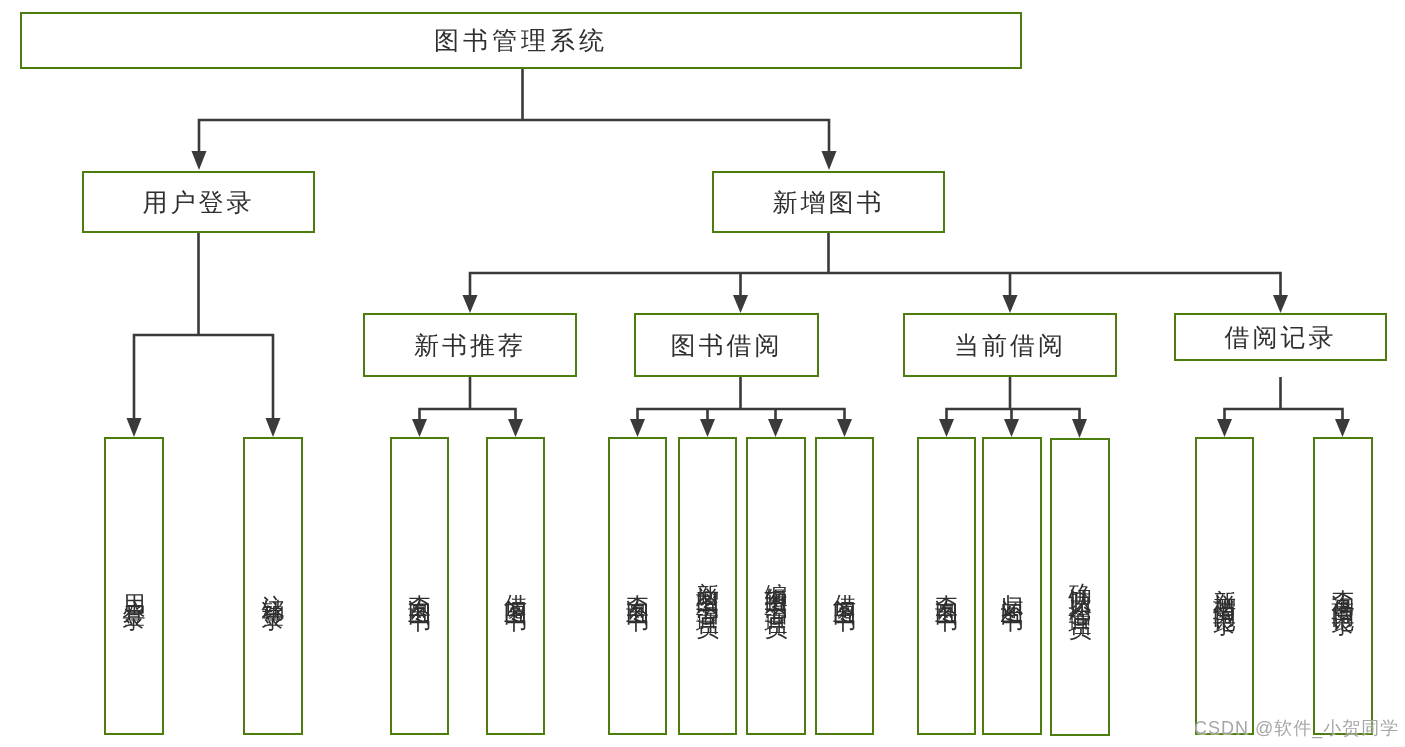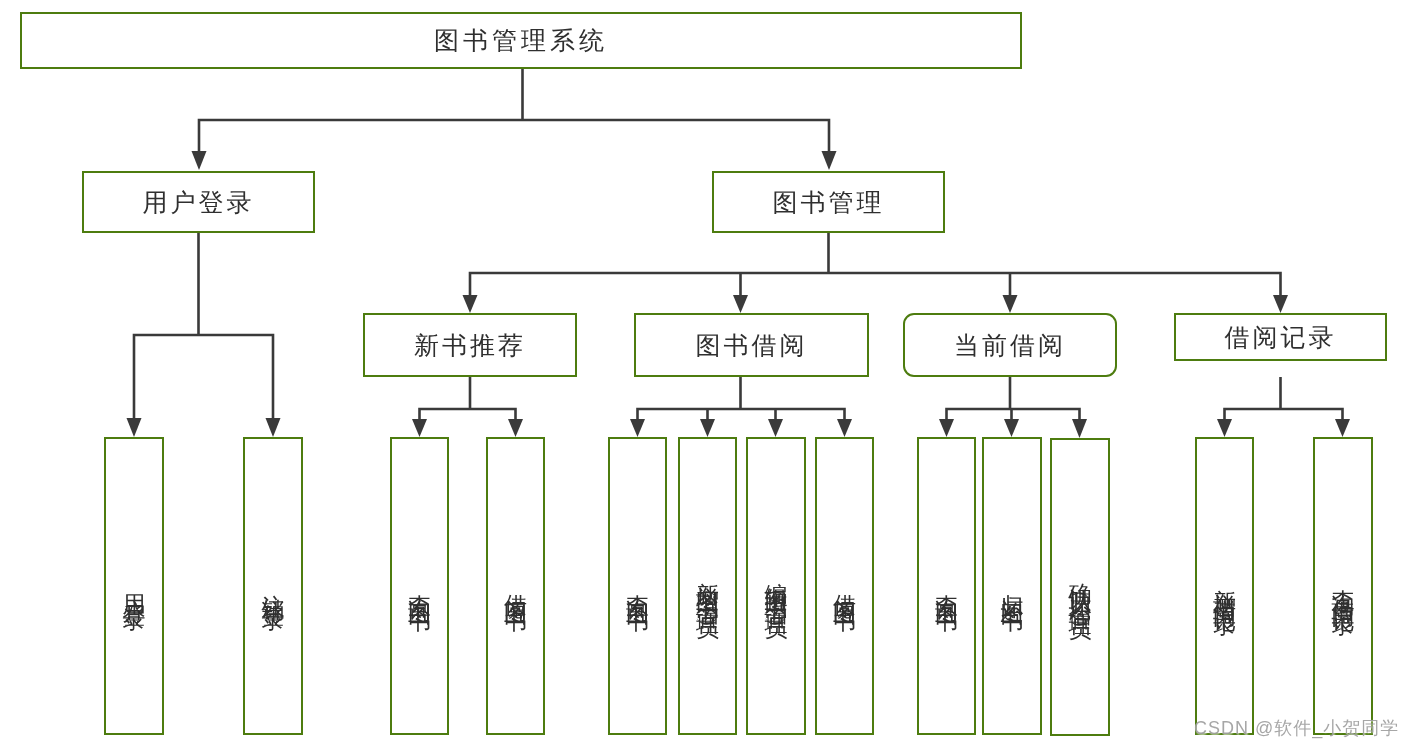--- a/index.html
+++ b/index.html
@@ -127,30 +127,30 @@
   </svg>
 
   <div class="box h root" style="left:20px; top:12px; width:1002px; height:57px;">
     <span class="lbl">图书管理系统</span>
   </div>
 
   <div class="box h" style="left:82px; top:171px; width:233px; height:62px;">
     <span class="lbl">用户登录</span>
   </div>
   <div class="box h" style="left:712px; top:171px; width:233px; height:62px;">
-    <span class="lbl">图书管理</span>
+    <span class="lbl">新增图书</span>
   </div>
 
   <div class="box h" style="left:363px; top:313px; width:214px; height:64px;font-family:Liberation Mono, monospace;">
     <span class="lbl">新书推荐</span>
   </div>
-  <div class="box h" style="left:634px; top:313px; width:235px; height:64px;">
+  <div class="box h" style="left:634px; top:313px; width:185px; height:64px;">
     <span class="lbl">图书借阅</span>
   </div>
-  <div class="box h" style="left:903px; top:313px; width:214px; height:64px;border-radius:11px;">
+  <div class="box h" style="left:903px; top:313px; width:214px; height:64px;">
     <span class="lbl">当前借阅</span>
   </div>
   <div class="box h" style="left:1174px; top:313px; width:213px; height:48px;text-align:right;">
     <span class="lbl">借阅记录</span>
   </div>
 
   <div class="box v" style="left:104px; top:437px; width:60px; height:298px;">
     <span class="lbl">用户登录</span>
   </div>
   <div class="box v" style="left:243px; top:437px; width:60px; height:298px;">

